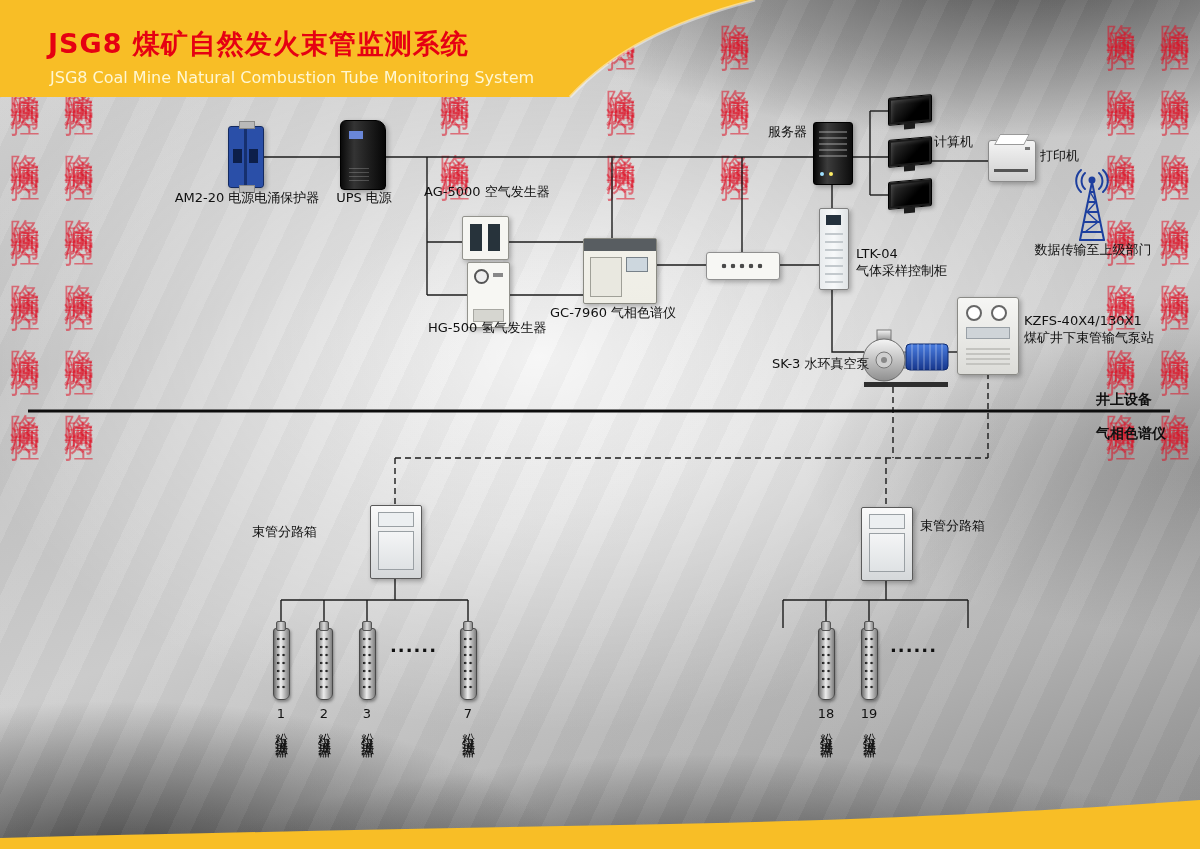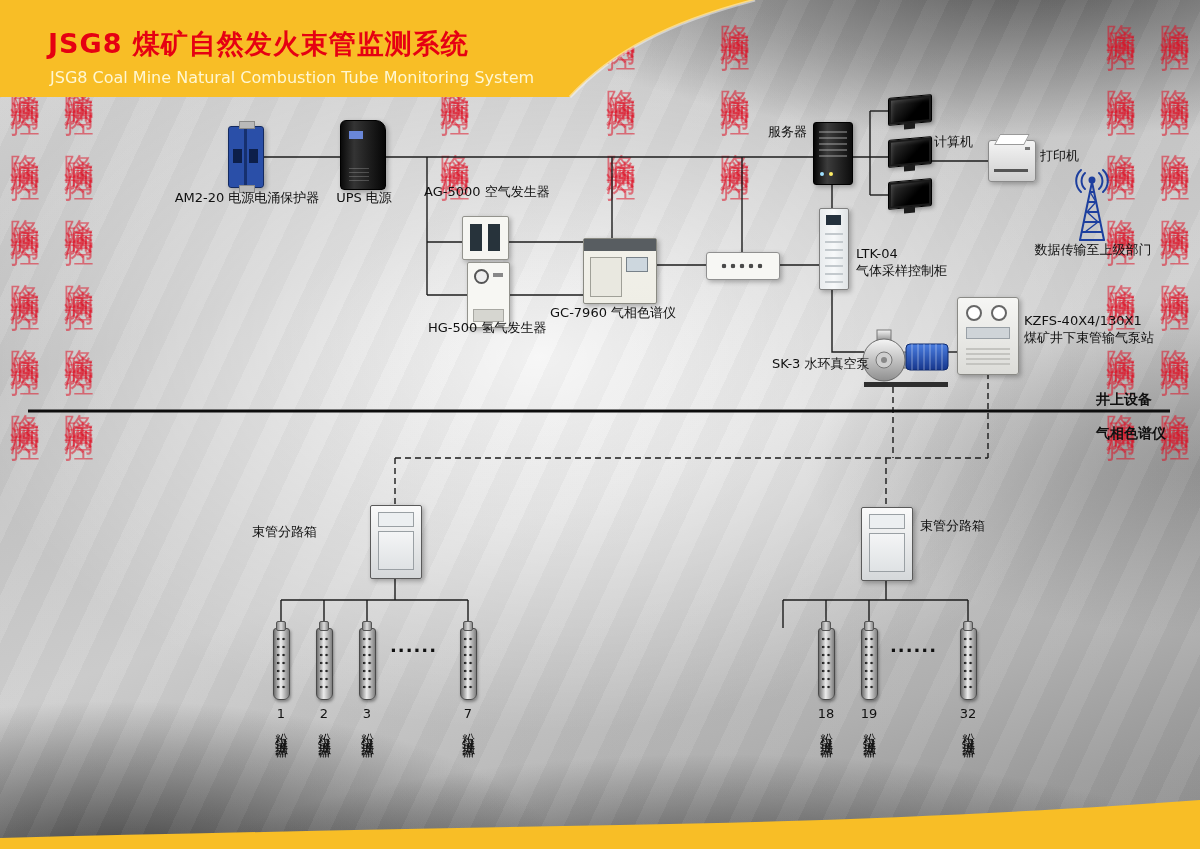--- a/index.html
+++ b/index.html
@@ -304,19 +304,14 @@
   <div class="filter-col" style="left:806px">
     <span class="ficon"></span>
     <span class="fnum">18</span>
     <span class="fname">粉尘过滤器</span>
   </div>
   <div class="filter-col" style="left:849px">
     <span class="ficon"></span>
     <span class="fnum">19</span>
     <span class="fname">粉尘过滤器</span>
   </div>
-  <div class="filter-col" style="left:948px">
-    <span class="ficon"></span>
-    <span class="fnum">32</span>
-    <span class="fname">粉尘过滤器</span>
-  </div>
 
 </div>
 
 </body></html>

